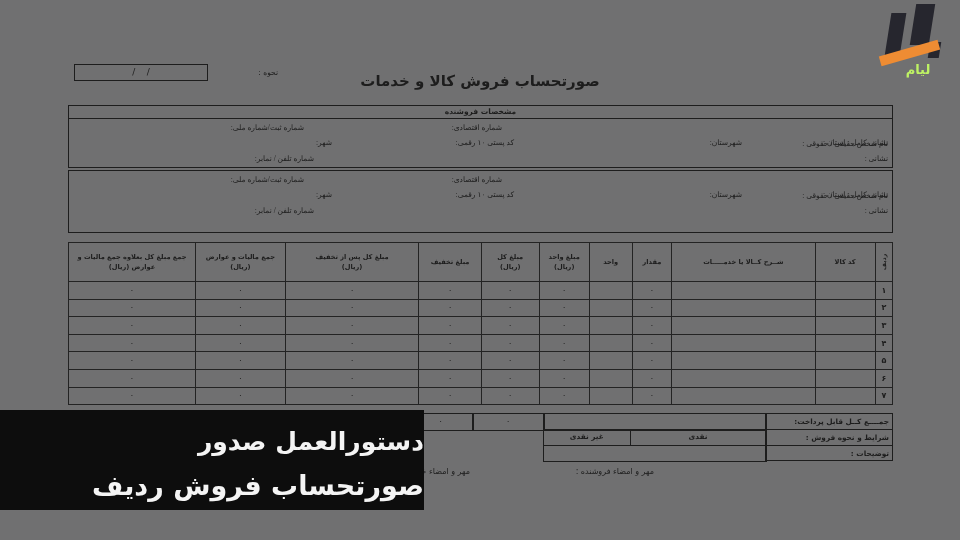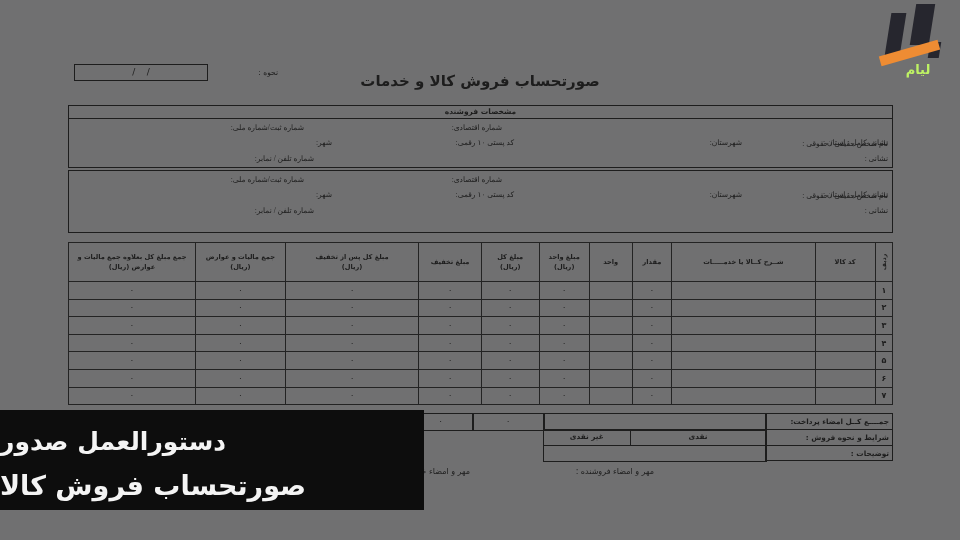--- a/index.html
+++ b/index.html
@@ -59,21 +59,21 @@
     font-size:7.3px; font-weight:bold; }
   .rowB .cash { width:135px; text-align:center; line-height:14px; }
   .rowB .noncash { flex:1; text-align:center; line-height:14px; border-right:1.2px solid #1d1d1d; }
   .rowC { position:absolute; top:444.5px; left:543px; width:223.5px; height:17px;
     border:1.5px solid #1d1d1d; }
   .sig { position:absolute; top:467px; font-size:8px; white-space:nowrap; }
   .sig-seller { right:306px; }
   .sig-buyer  { right:490px; }
   
   .banner { position:absolute; left:0; top:410px; width:424px; height:100px;
-    background:#0d0d0d; z-index:20; color:#f4f4f4; text-align:left; }
+    background:#0d0d0d; z-index:20; color:#f4f4f4; text-align:right; }
   .banner .l1 { margin-top:17px; font-size:25px; font-weight:bold; }
   .banner .l2 { margin-top:14px; font-size:27px; font-weight:bold; }
   
   .logo { position:absolute; top:4px; right:14px; width:70px; height:80px; z-index:5; direction:ltr; }
   .logo .bar, .logo .tip { position:absolute; background:#26262e; transform:skewX(-9deg); }
   .logo .bar-l { left:12px; top:9px;  width:15px; height:43px; }
   .logo .bar-r { left:37px; top:0;    width:19px; height:41px; }
   .logo .tip   { left:53px; top:38px; width:11px; height:16px; }
   .logo .swoosh { position:absolute; left:3px; top:44px; width:61px; height:10px;
     background:#ee8c33; transform:rotate(-16deg); }
@@ -283,34 +283,34 @@
           <td>۰</td>
           <td>۰</td>
           <td>۰</td>
           <td>۰</td>
           <td>۰</td>
         </tr>
       </tbody>
   </table>
 
   <div class="sum-labels">
-    <div class="sum-row">جمــــع کــل امضاء پرداخت:</div>
+    <div class="sum-row">جمــــع کــل قابل پرداخت:</div>
     <div class="sum-row">شرایط و نحوه فروش :</div>
     <div class="sum-row">توضیحات :</div>
   </div>
   <div class="cellA-wide"></div>
   <div class="cellA-d1">۰</div>
   <div class="cellA-d2">۰</div>
   <div class="rowB">
     <div class="cash">نقدی</div>
     <div class="noncash">غیر نقدی</div>
   </div>
   <div class="rowC"></div>
 
   <div class="sig sig-seller">مهر و امضاء فروشنده :</div>
   <div class="sig sig-buyer">مهر و امضاء خریدار :</div>
 
   <div class="banner">
     <div class="l1">دستورالعمل صدور</div>
-    <div class="l2">صورتحساب فروش کالا</div>
+    <div class="l2">صورتحساب فروش ردیف</div>
   </div>
 
 </div>
 
 </body></html>

